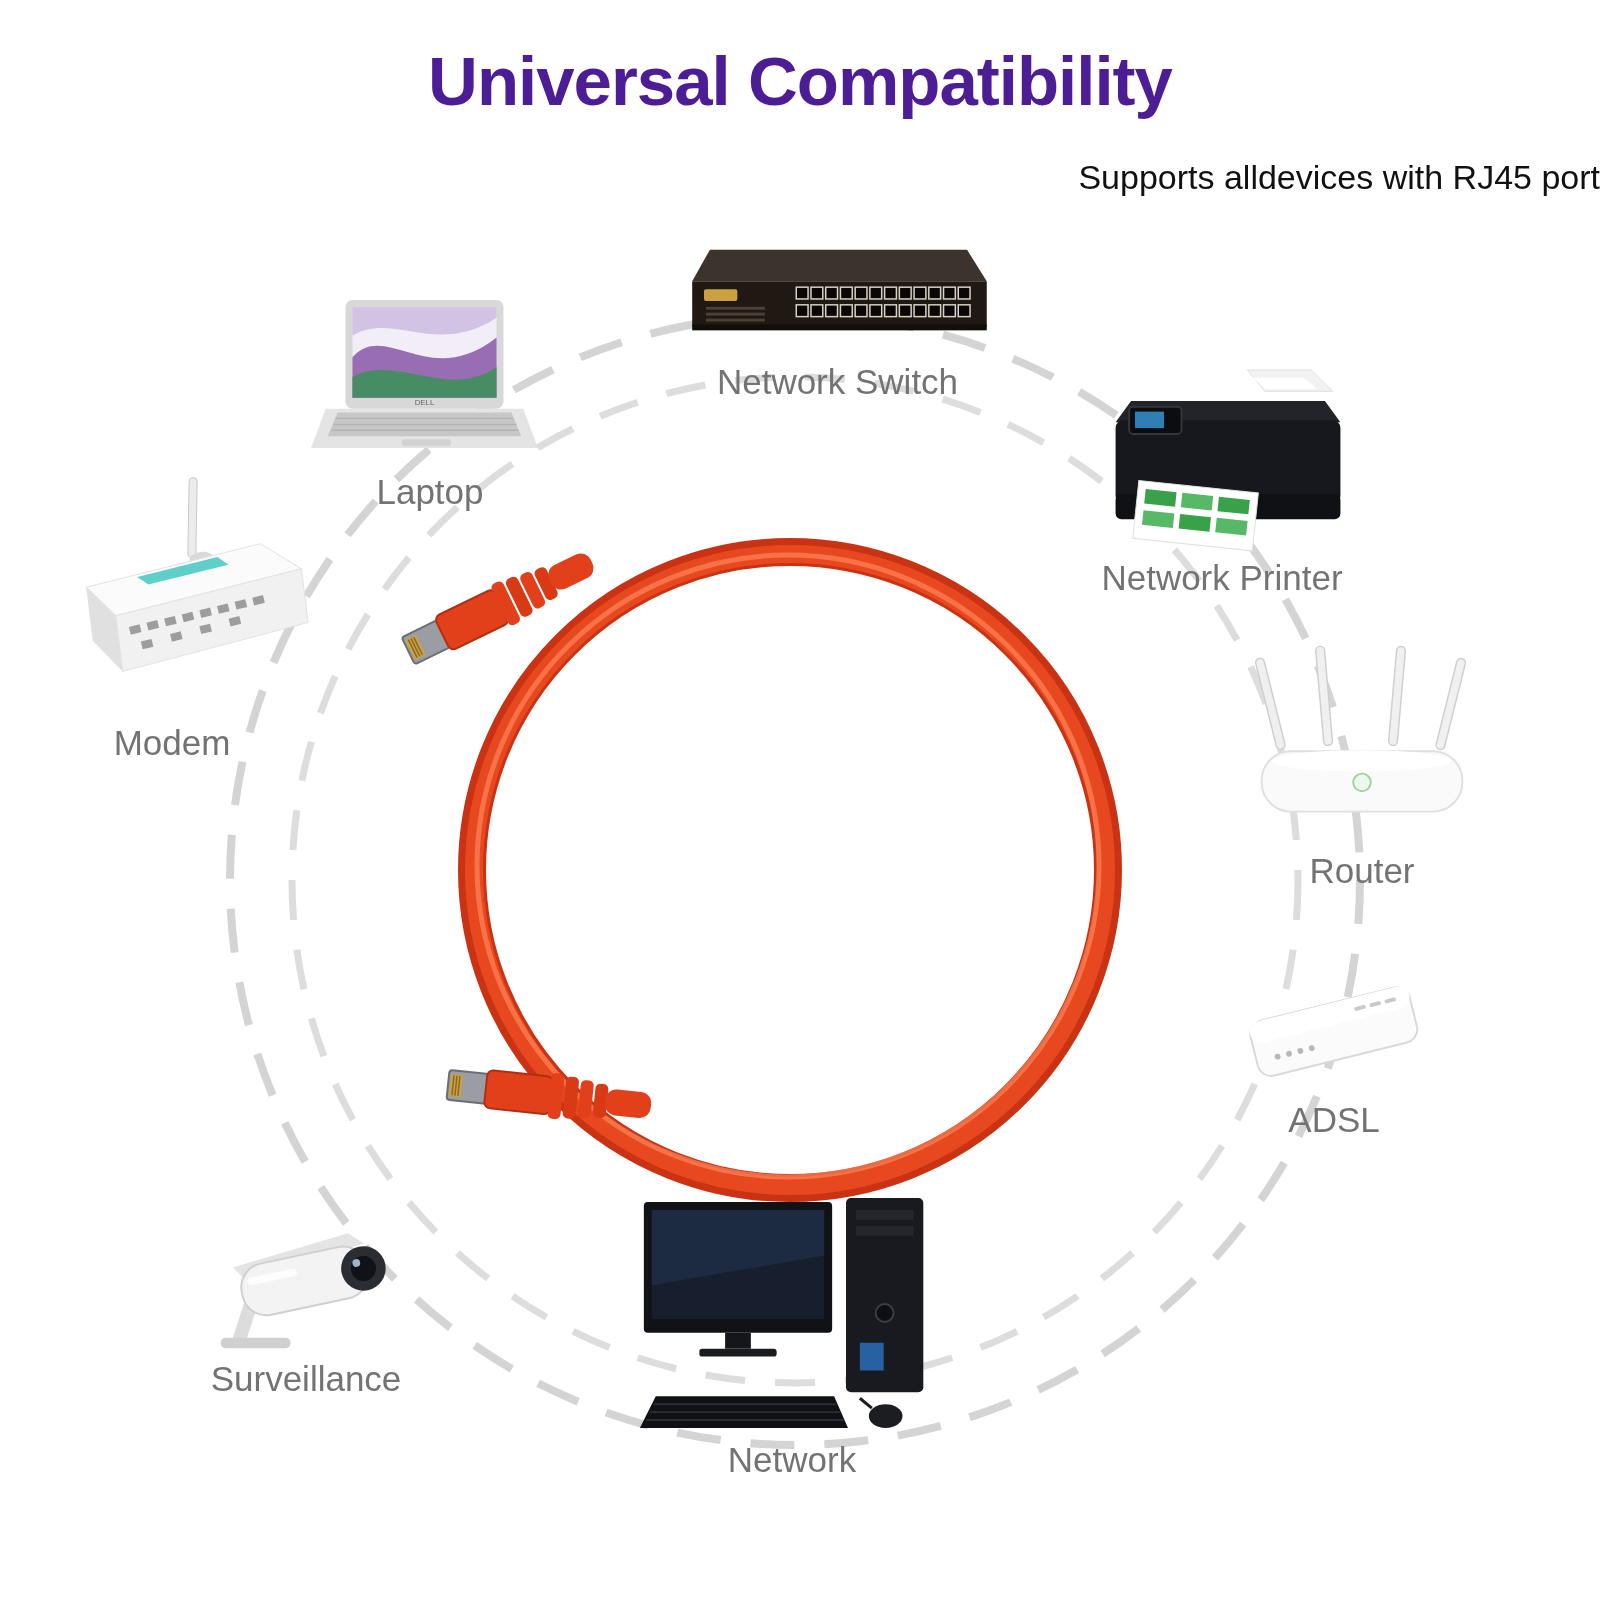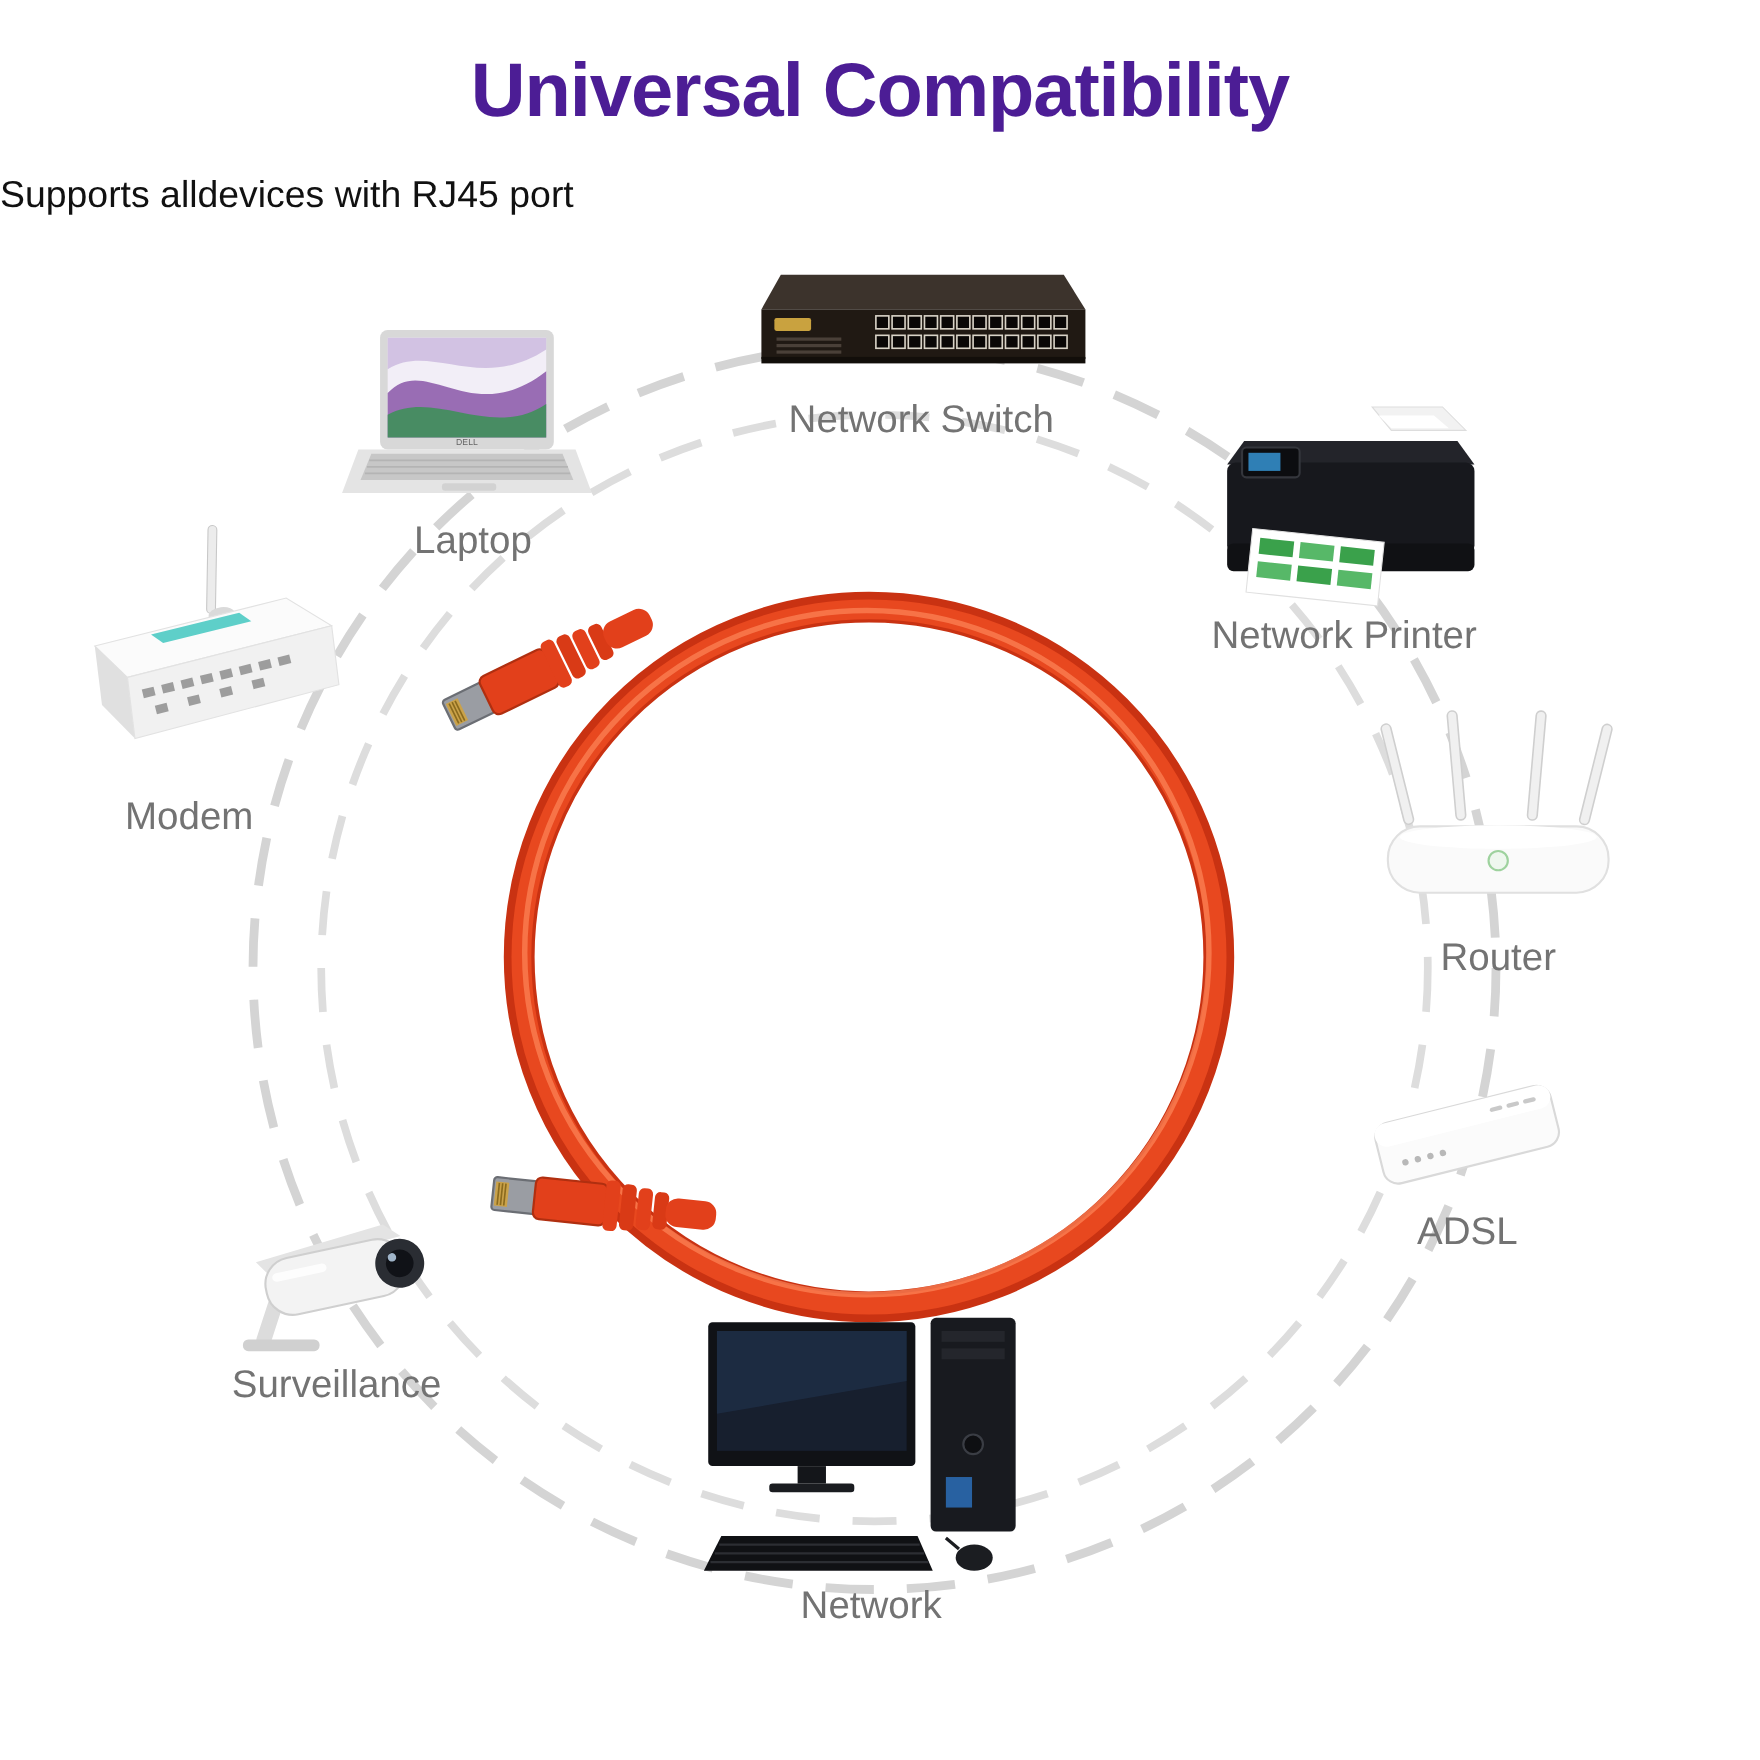--- a/index.html
+++ b/index.html
@@ -5,42 +5,42 @@
   html,body{margin:0;padding:0;background:#ffffff;}
   .canvas{
     position:relative;width:1600px;height:1600px;overflow:hidden;background:#ffffff;
     font-family:"Liberation Sans","DejaVu Sans",sans-serif;
   }
   .title{
     position:absolute;left:0;top:42px;width:1600px;text-align:center;
     font-size:69px;font-weight:700;color:#4c1d95;letter-spacing:-1px;
   }
   .subtitle{
-    position:absolute;left:0;top:158px;width:1600px;text-align:left;
+    position:absolute;left:0;top:158px;width:1600px;text-align:right;
     font-size:34px;color:#111111;
   }
   .bg-rings,.cable{position:absolute;}
   .bg-rings{left:0;top:0;width:1600px;height:1600px;}
   .cable{left:380px;top:500px;width:800px;height:740px;}
   .device{position:absolute;}
   .device svg{display:block;width:100%;height:100%;}
   .device-label{
     position:absolute;left:50%;transform:translateX(-50%);
     font-size:35px;color:#737373;white-space:nowrap;
   }
   
   .d-switch{left:680px;top:242px;width:315px;height:108px;}
   .d-switch .device-label{top:120px;}
   .d-laptop{left:308px;top:296px;width:232px;height:168px;}
   .d-laptop .device-label{top:176px;margin-left:6px;}
   .d-modem{left:72px;top:452px;width:248px;height:262px;}
   .d-modem .device-label{top:271px;margin-left:-24px;}
   .d-smarttv{left:106px;top:822px;width:200px;height:222px;}
   .d-smarttv .device-label{top:231px;margin-left:-64px;}
-  .d-surveillance{left:208px;top:1088px;width:196px;height:150px;}
+  .d-surveillance{left:208px;top:1208px;width:196px;height:150px;}
   .d-surveillance .device-label{top:151px;}
   .d-computer{left:626px;top:1196px;width:332px;height:238px;}
   .d-computer .device-label{top:244px;}
   .d-xbox{left:1076px;top:1148px;width:292px;height:212px;}
   .d-xbox .device-label{top:217px;margin-left:15px;}
   .d-adsl{left:1236px;top:972px;width:196px;height:122px;}
   .d-adsl .device-label{top:128px;}
   .d-router{left:1250px;top:634px;width:224px;height:214px;}
   .d-router .device-label{top:217px;}
   .d-printer{left:1102px;top:364px;width:252px;height:198px;}

